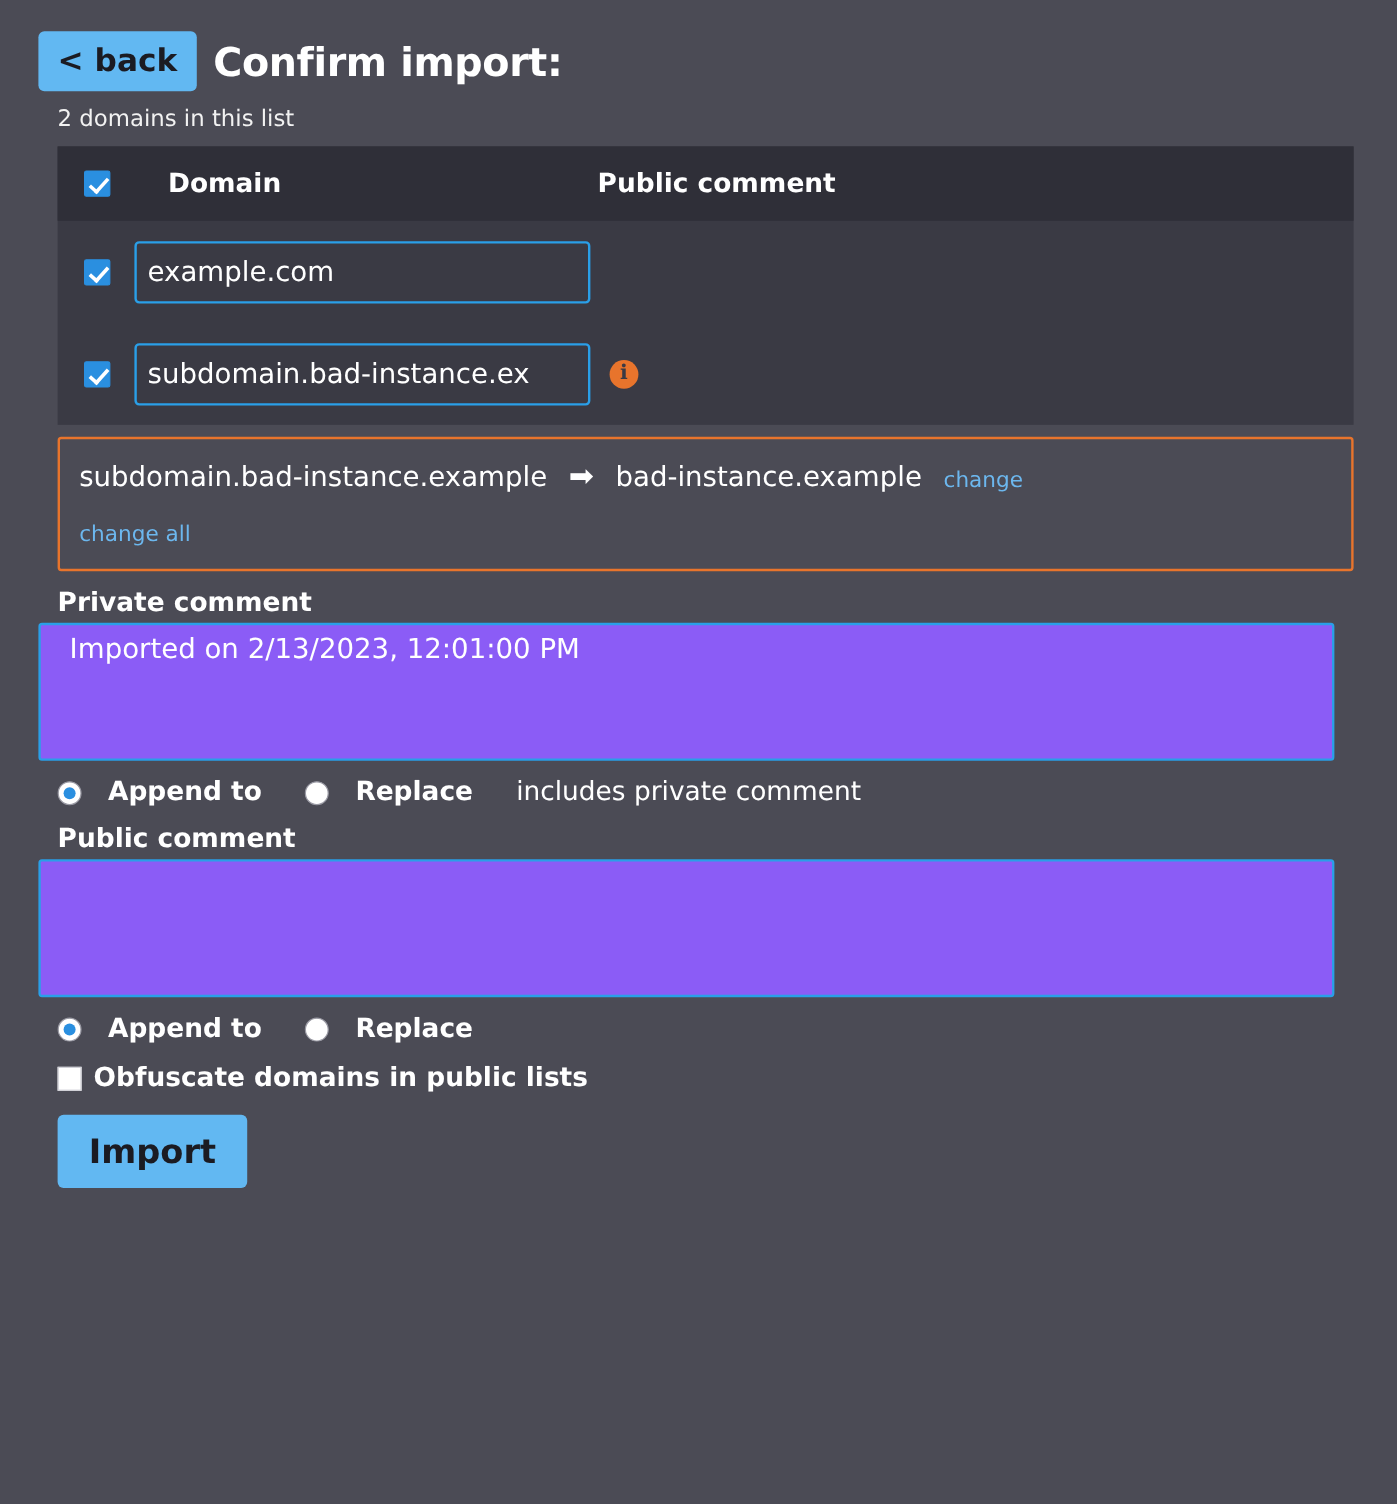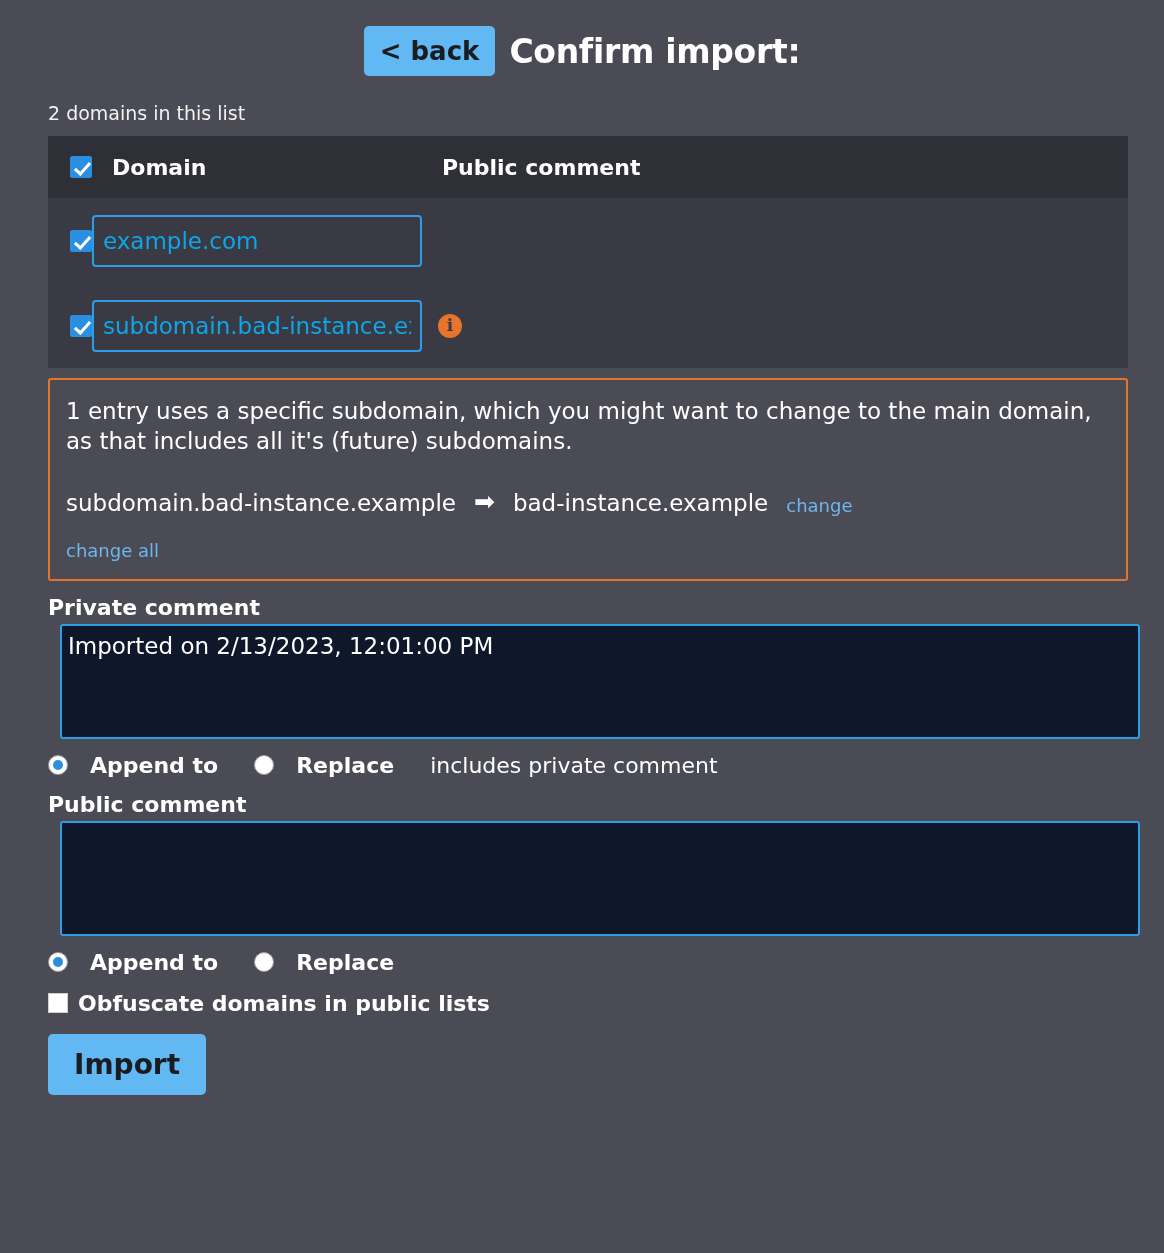--- a/index.html
+++ b/index.html
@@ -11,22 +11,21 @@
     color: #ffffff;
     overflow: hidden;
   }
   .page { padding: 26px 32px 0 32px; }
 
   
   .header-row {
     display: flex;
     align-items: center;
     gap: 14px;
-    margin-bottom: 26px;
-    justify-content: center;
+    margin-bottom: 12px;
   }
   .back-btn {
     background: #62b8f2;
     color: #1b1b22;
     border: none;
     border-radius: 5px;
     font-size: 26px;
     font-weight: bold;
     font-family: "DejaVu Sans", "Liberation Sans", sans-serif;
     padding: 12px 16px;
@@ -51,20 +50,21 @@
     width: 1080px;
     margin-left: 16px;
     border-collapse: collapse;
   }
   .thead-row {
     background: #2f2f38;
     display: flex;
     align-items: center;
     height: 62px;
     padding-left: 22px;
+    gap: 28px;
   }
   .th-domain {
     font-size: 22px;
     font-weight: bold;
     margin-left: 20px;
     width: 330px;
   }
   .th-public {
     font-size: 22px;
     font-weight: bold;
@@ -94,26 +94,27 @@
   input[type=checkbox].cb:checked::after {
     content: "";
     position: absolute;
     left: 7px; top: 2px;
     width: 6px; height: 13px;
     border: solid #ffffff;
     border-width: 0 3px 3px 0;
     transform: rotate(42deg);
   }
   .domain-input {
-    width: 330px;
+    margin-left: 20px;
+    width: 380px;
     height: 52px;
     background: #3a3a44;
     border: 2px solid #2a9fe8;
     border-radius: 4px;
-    color: #0ea5e9;
+    color: #ffffff;
     font-size: 23px;
     font-family: "DejaVu Sans", "Liberation Sans", sans-serif;
     padding: 0 9px;
   }
   .info-icon {
     margin-left: 16px;
     width: 24px; height: 24px;
     border-radius: 50%;
     background: #e8742c;
     color: #3a3a44;
@@ -157,30 +158,30 @@
   .change-all { margin-left: 0; }
 
   
   .field-label {
     font-size: 22px;
     font-weight: bold;
     margin: 14px 0 4px 16px;
   }
   textarea.comment {
     display: block;
-    margin-left: 28px;
+    margin-left: 0;
     width: 1080px;
     height: 115px;
-    background: #0f172a;
+    background: #8b5cf6;
     border: 2px solid #2a9fe8;
     border-radius: 3px;
     color: #ffffff;
     font-size: 23px;
     font-family: "DejaVu Sans", "Liberation Sans", sans-serif;
-    padding: 6px 6px;
+    padding: 6px 24px;
     resize: none;
     line-height: 1.25;
   }
 
   .radio-row {
     display: flex;
     align-items: center;
     margin: 14px 0 0 16px;
     gap: 22px;
     font-size: 22px;
@@ -268,21 +269,20 @@
     </div>
 
     <div class="trow">
       <input type="checkbox" class="cb" checked="" style="">
       <input class="domain-input" type="text" value="subdomain.bad-instance.ex" style="">
       <span class="info-icon">i</span>
     </div>
   </div>
 
   <div class="warn-panel">
-    <div class="warn-text">1 entry uses a specific subdomain, which you might want to change to the main domain, as that includes all it's (future) subdomains.</div>
     <div class="map-row">
       <span>subdomain.bad-instance.example</span>
       <span class="map-arrow">➡</span>
       <span>bad-instance.example</span>
       <span class="link">change</span>
     </div>
     <div class="link change-all">change all</div>
   </div>
 
   <div class="field-label">Private comment</div>

